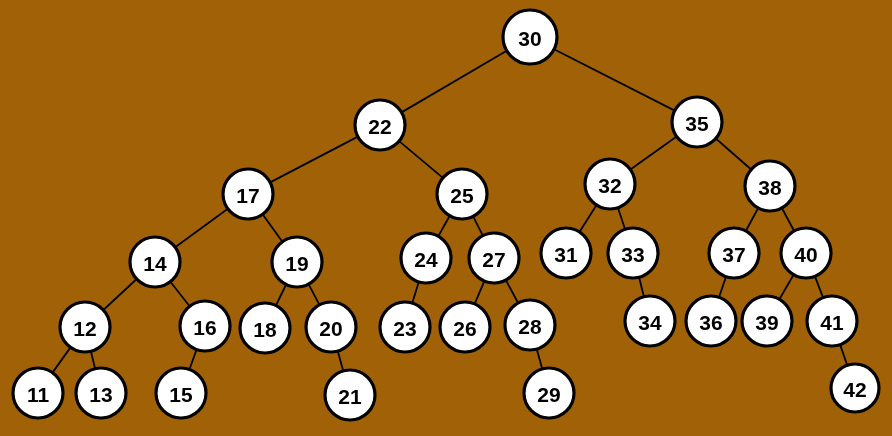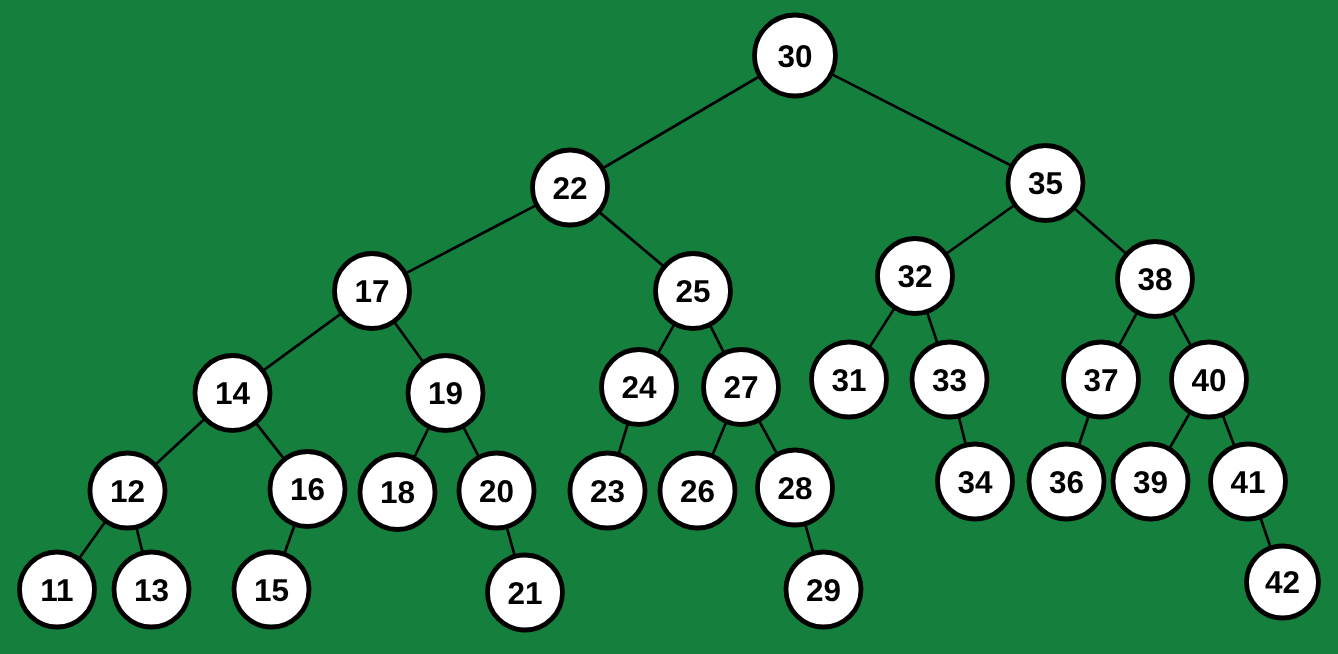--- a/index.html
+++ b/index.html
@@ -7,21 +7,21 @@
     padding: 0;
     background: #ffffff;
   }
   body {
     font-family: "Liberation Sans", sans-serif;
   }
   #tree-figure {
     position: relative;
     width: 892px;
     height: 436px;
-    background: #15803d;
+    background: #a16207;
     overflow: hidden;
   }
   #tree-svg {
     position: absolute;
     left: 0;
     top: 0;
     width: 892px;
     height: 436px;
     display: block;
   }

